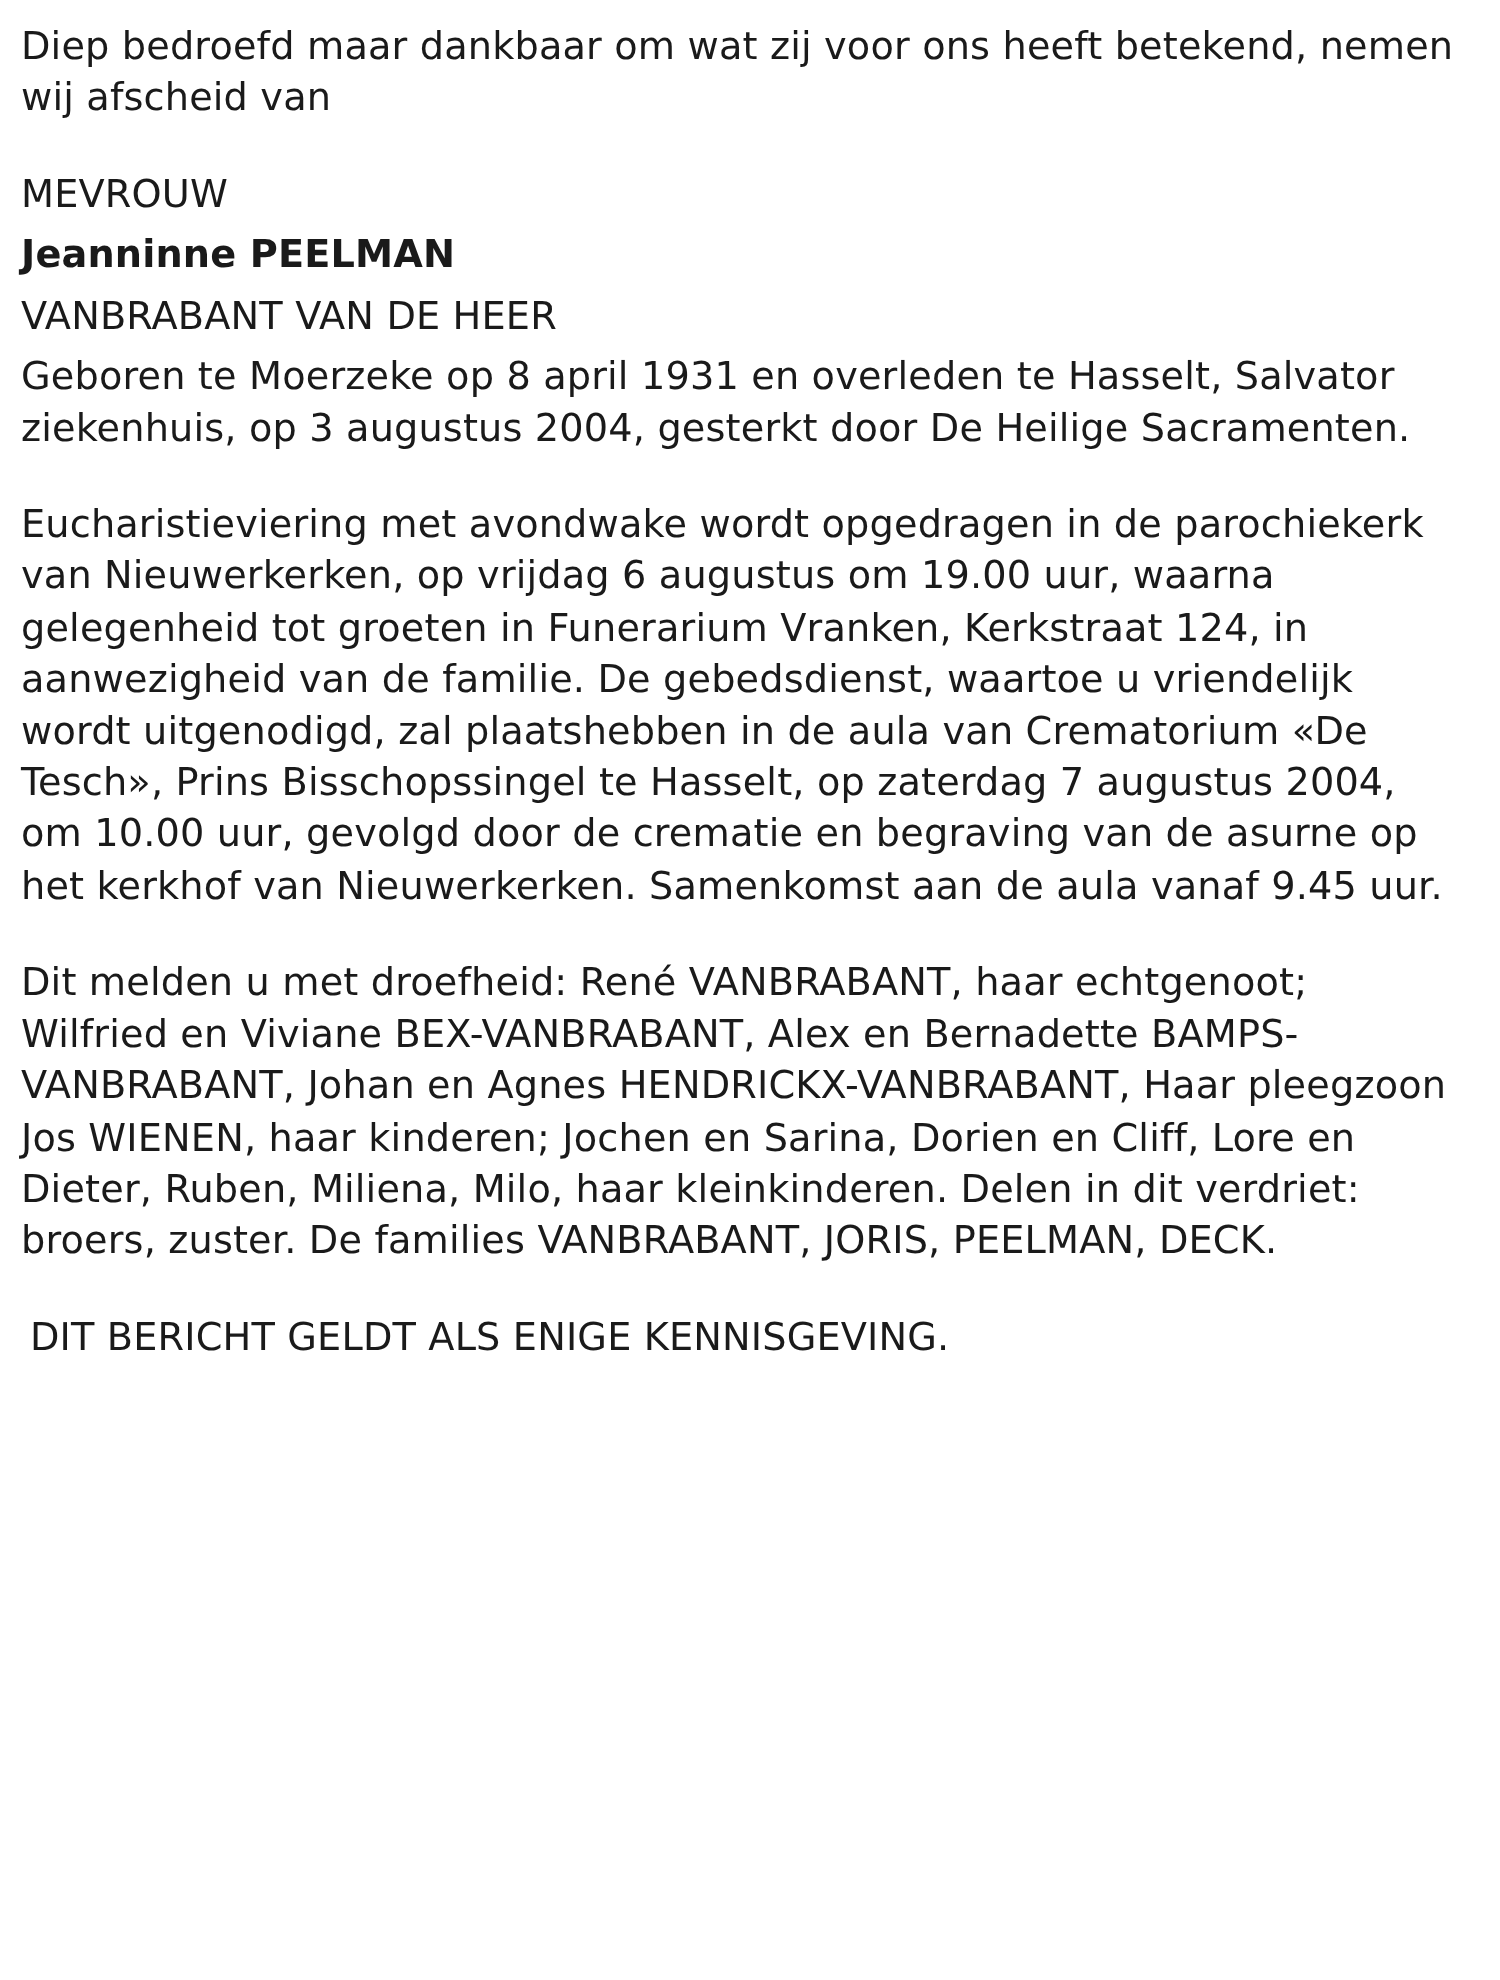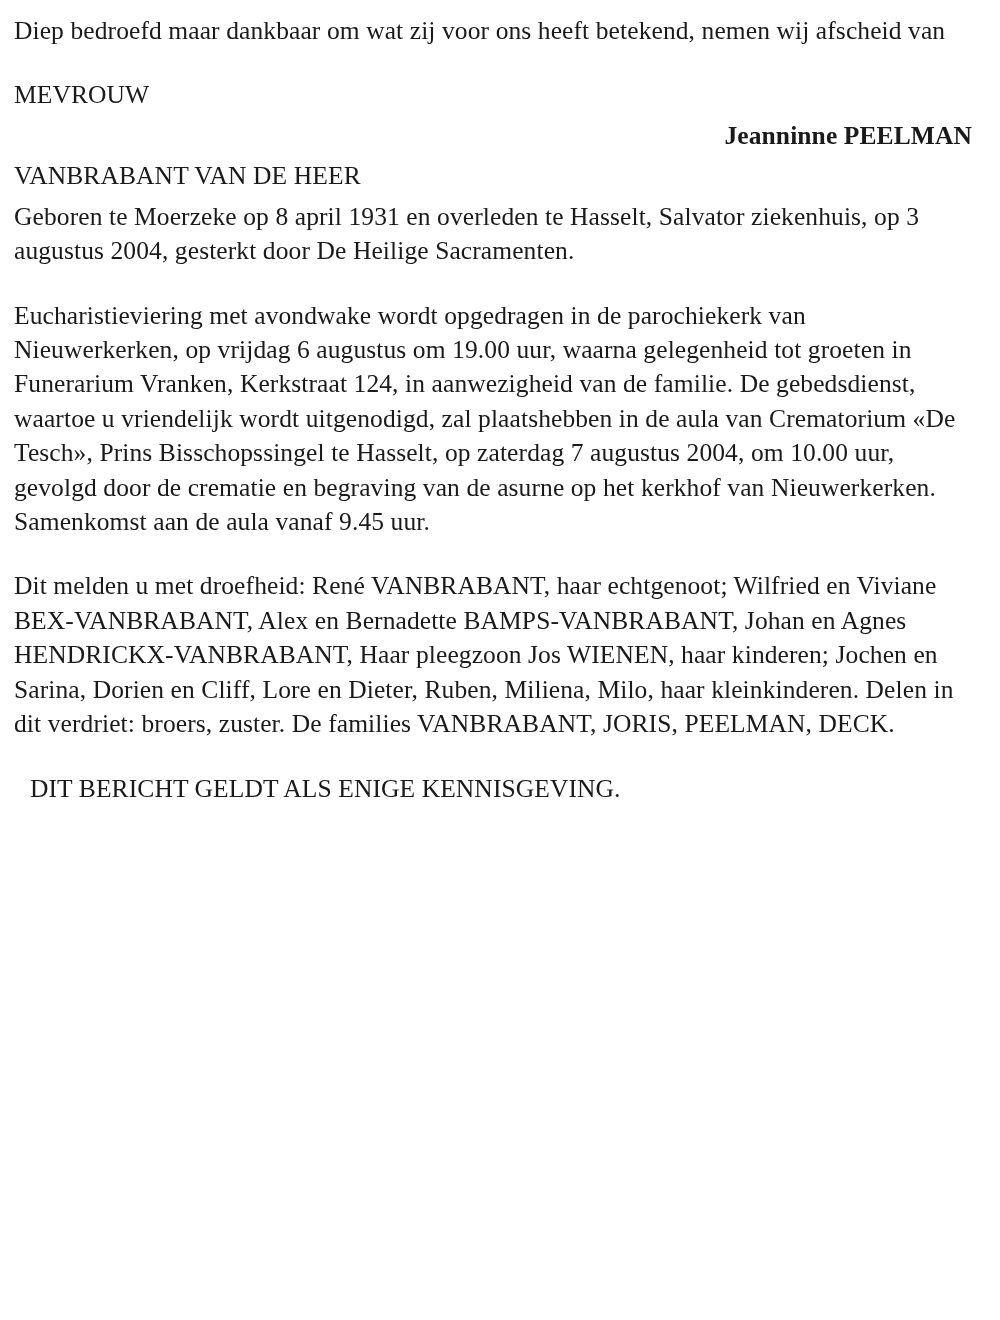--- a/index.html
+++ b/index.html
@@ -17,34 +17,32 @@
   .page {
     box-sizing: border-box;
     width: 1000px;
     height: 1320px;
     padding: 14px 28px 0 14px;
   }
   .block {
     font-size: 25.5px;
     line-height: 1.35;
     letter-spacing: 0.1px;
-    font-family: Liberation Serif, serif;
   }
   .para {
     margin: 0 0 30px 0;
   }
   .para.tight {
     margin: 0 0 6px 0;
   }
   .para.last {
-    margin: 16px;
+    margin: 6px;
   }
   .name-strong {
     font-weight: bold;
-    text-align: right;
   }
 </style>
 </head>
 <body>
 
 <div class="page">
 
   <p class="block para">Diep bedroefd maar dankbaar om wat zij voor ons heeft betekend, nemen wij afscheid van</p>
 
   <p class="block para tight">MEVROUW</p>

